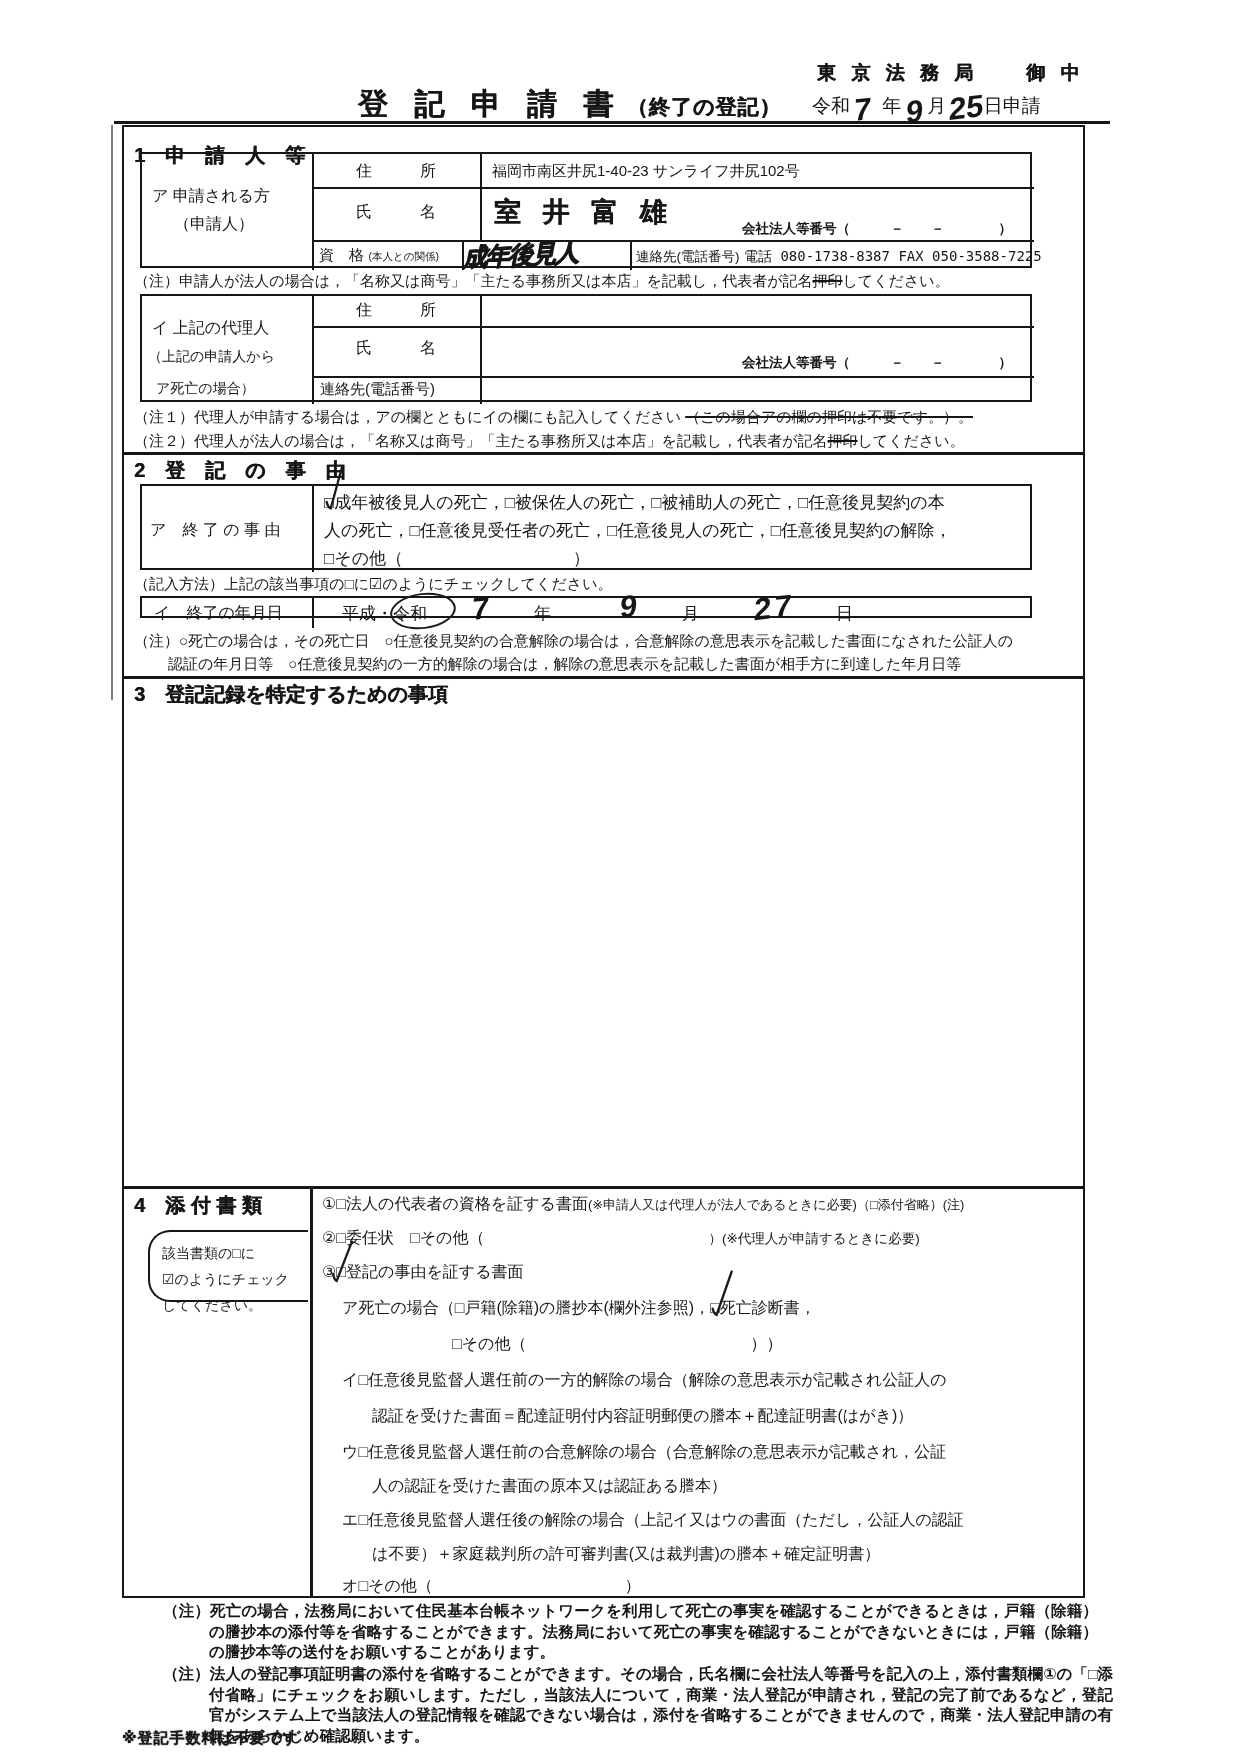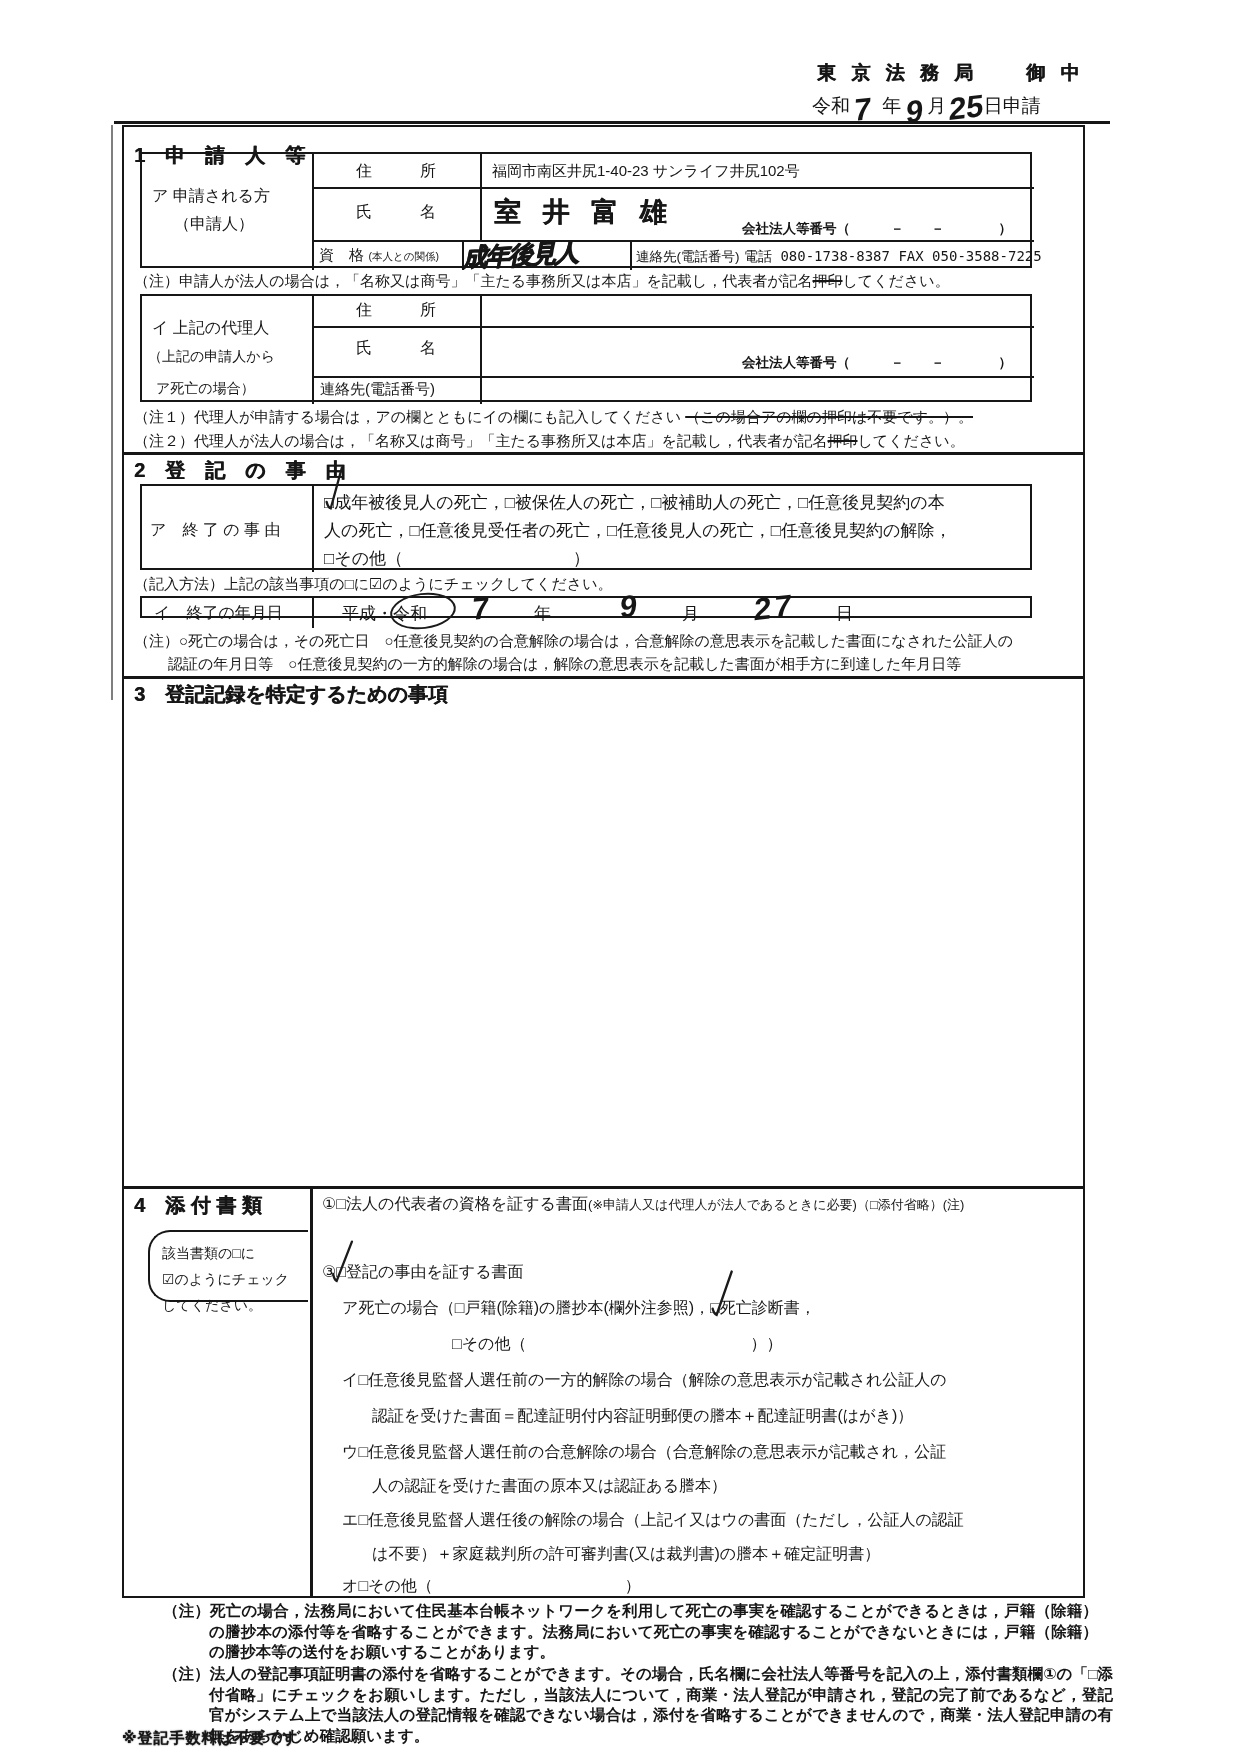--- a/index.html
+++ b/index.html
@@ -27,20 +27,24 @@
   .notetext{font-size:15px;white-space:nowrap;}
   .sideblock{border:2.2px solid #161616;border-right:none;border-radius:22px 0 0 22px;}
 </style>
 </head>
 <body>
 
 <div class="page">
 
   <div class="abs b heavy nowrap" style="left:817px;top:60px;font-size:19px;letter-spacing:5px;">東 京 法 務 局　　御 中</div>
 
+  <div class="abs nowrap" style="left:358px;top:84px;">
+    <span class="b heavy" style="font-size:30px;letter-spacing:9px;">登 記 申 請 書</span>
+    <span class="b heavy" style="font-size:21px;letter-spacing:1px;">（終了の登記）</span>
+  </div>
 
   <div class="abs nowrap" style="left:812px;top:92px;height:34px;">
     <span style="font-size:19px;vertical-align:8px;">令和</span>
     <span class="hand-num" style="vertical-align:0px;">7</span>
     <span style="font-size:19px;vertical-align:8px;margin-left:6px;">年</span>
     <span class="hand-num" style="vertical-align:-2px;">9</span>
     <span style="font-size:19px;vertical-align:8px;">月</span>
     <span class="hand-num" style="vertical-align:2px;margin-left:-2px;">25</span>
     <span style="font-size:19px;vertical-align:8px;margin-left:-4px;">日申請</span>
   </div>
@@ -159,20 +163,23 @@
   <div class="abs sideblock" style="left:148px;top:1230px;width:160px;height:72px;padding:8px 0 0 12px;">
     <div class="nowrap" style="font-size:14px;line-height:26px;">該当書類の□に</div>
     <div class="nowrap" style="font-size:14px;line-height:26px;">☑のようにチェック</div>
     <div class="nowrap" style="font-size:14px;line-height:26px;">してください。</div>
   </div>
 
   <div class="abs nowrap" style="left:322px;top:1194px;font-size:16px;">
     <span>①□法人の代表者の資格を証する書面</span><span style="font-size:13px;">(※申請人又は代理人が法人であるときに必要)（□添付省略）(注)</span>
   </div>
 
+  <div class="abs nowrap" style="left:322px;top:1228px;font-size:16px;">
+    <span>②□委任状　□その他（</span><span>　　　　　　　　　　　　　　</span><span style="font-size:13.5px;">）(※代理人が申請するときに必要)</span>
+  </div>
 
   <div class="abs nowrap" style="left:322px;top:1262px;font-size:16px;">
     <span class="chkwrap">
       <span>③</span><span>□</span>
       <svg class="hand-check" viewBox="0 0 26 52" style="left:8px;top:-26px;width:24px;height:50px;transform:rotate(6deg);">
           <path d="M5 41 q1.5 6 4.5 7 L21.5 4"></path>
         </svg>
     </span><span>登記の事由を証する書面</span>
   </div>
 

